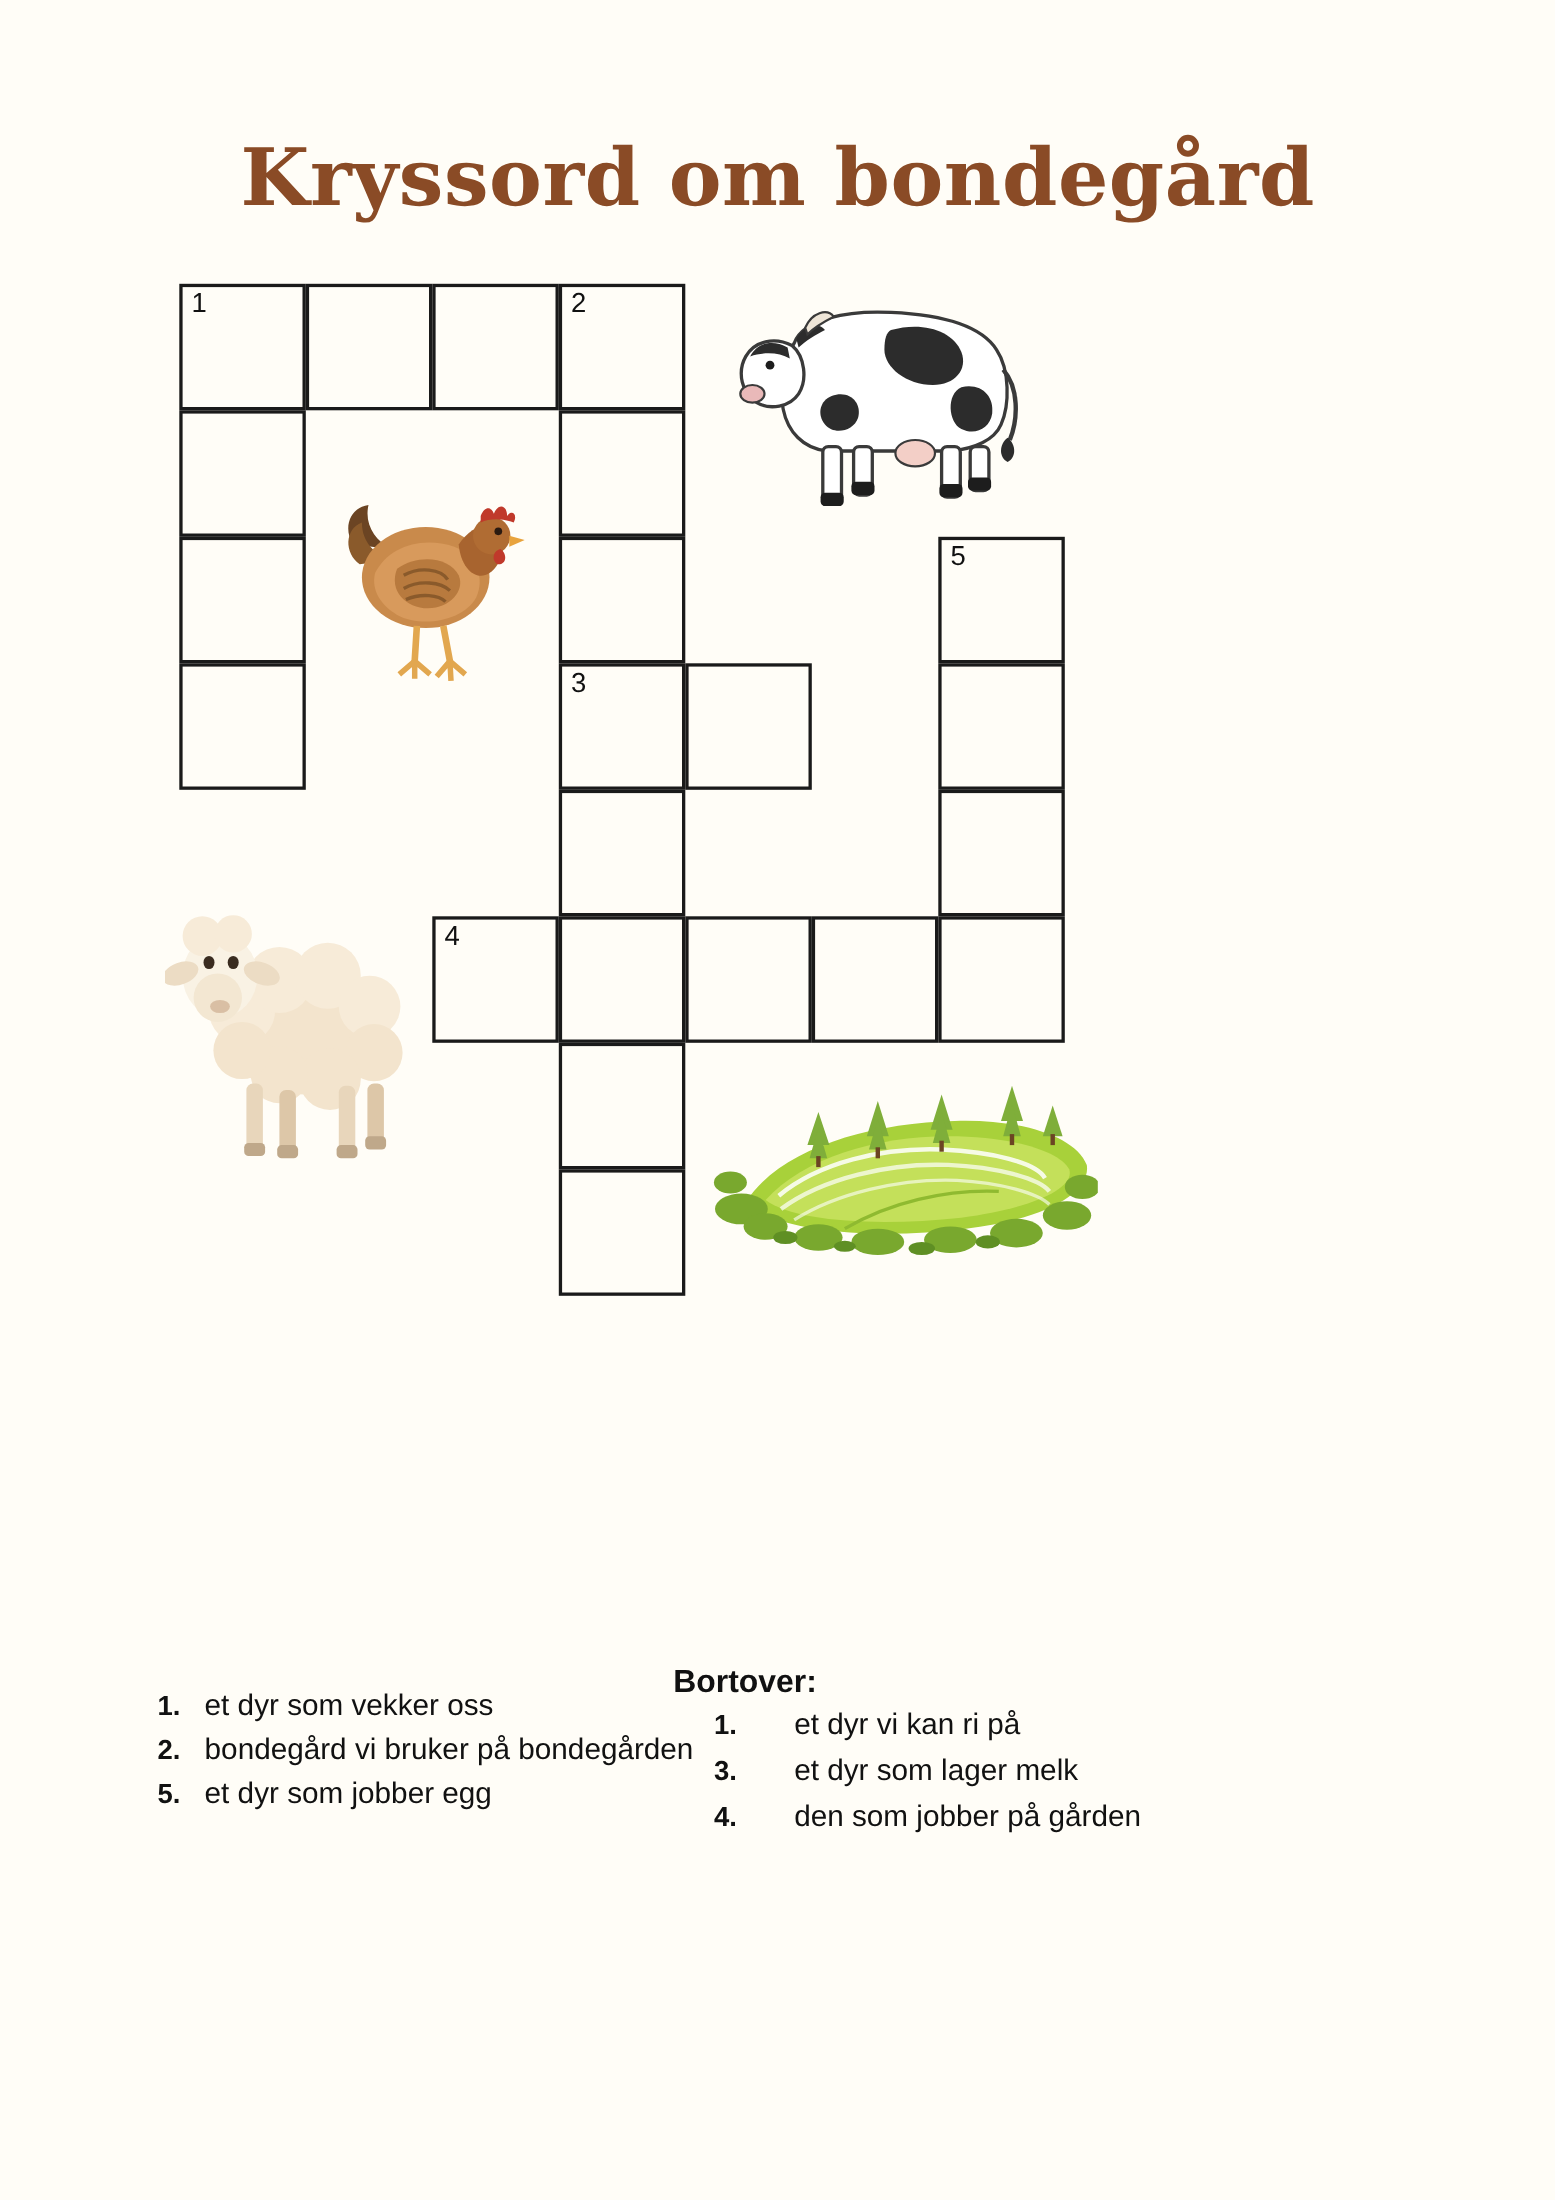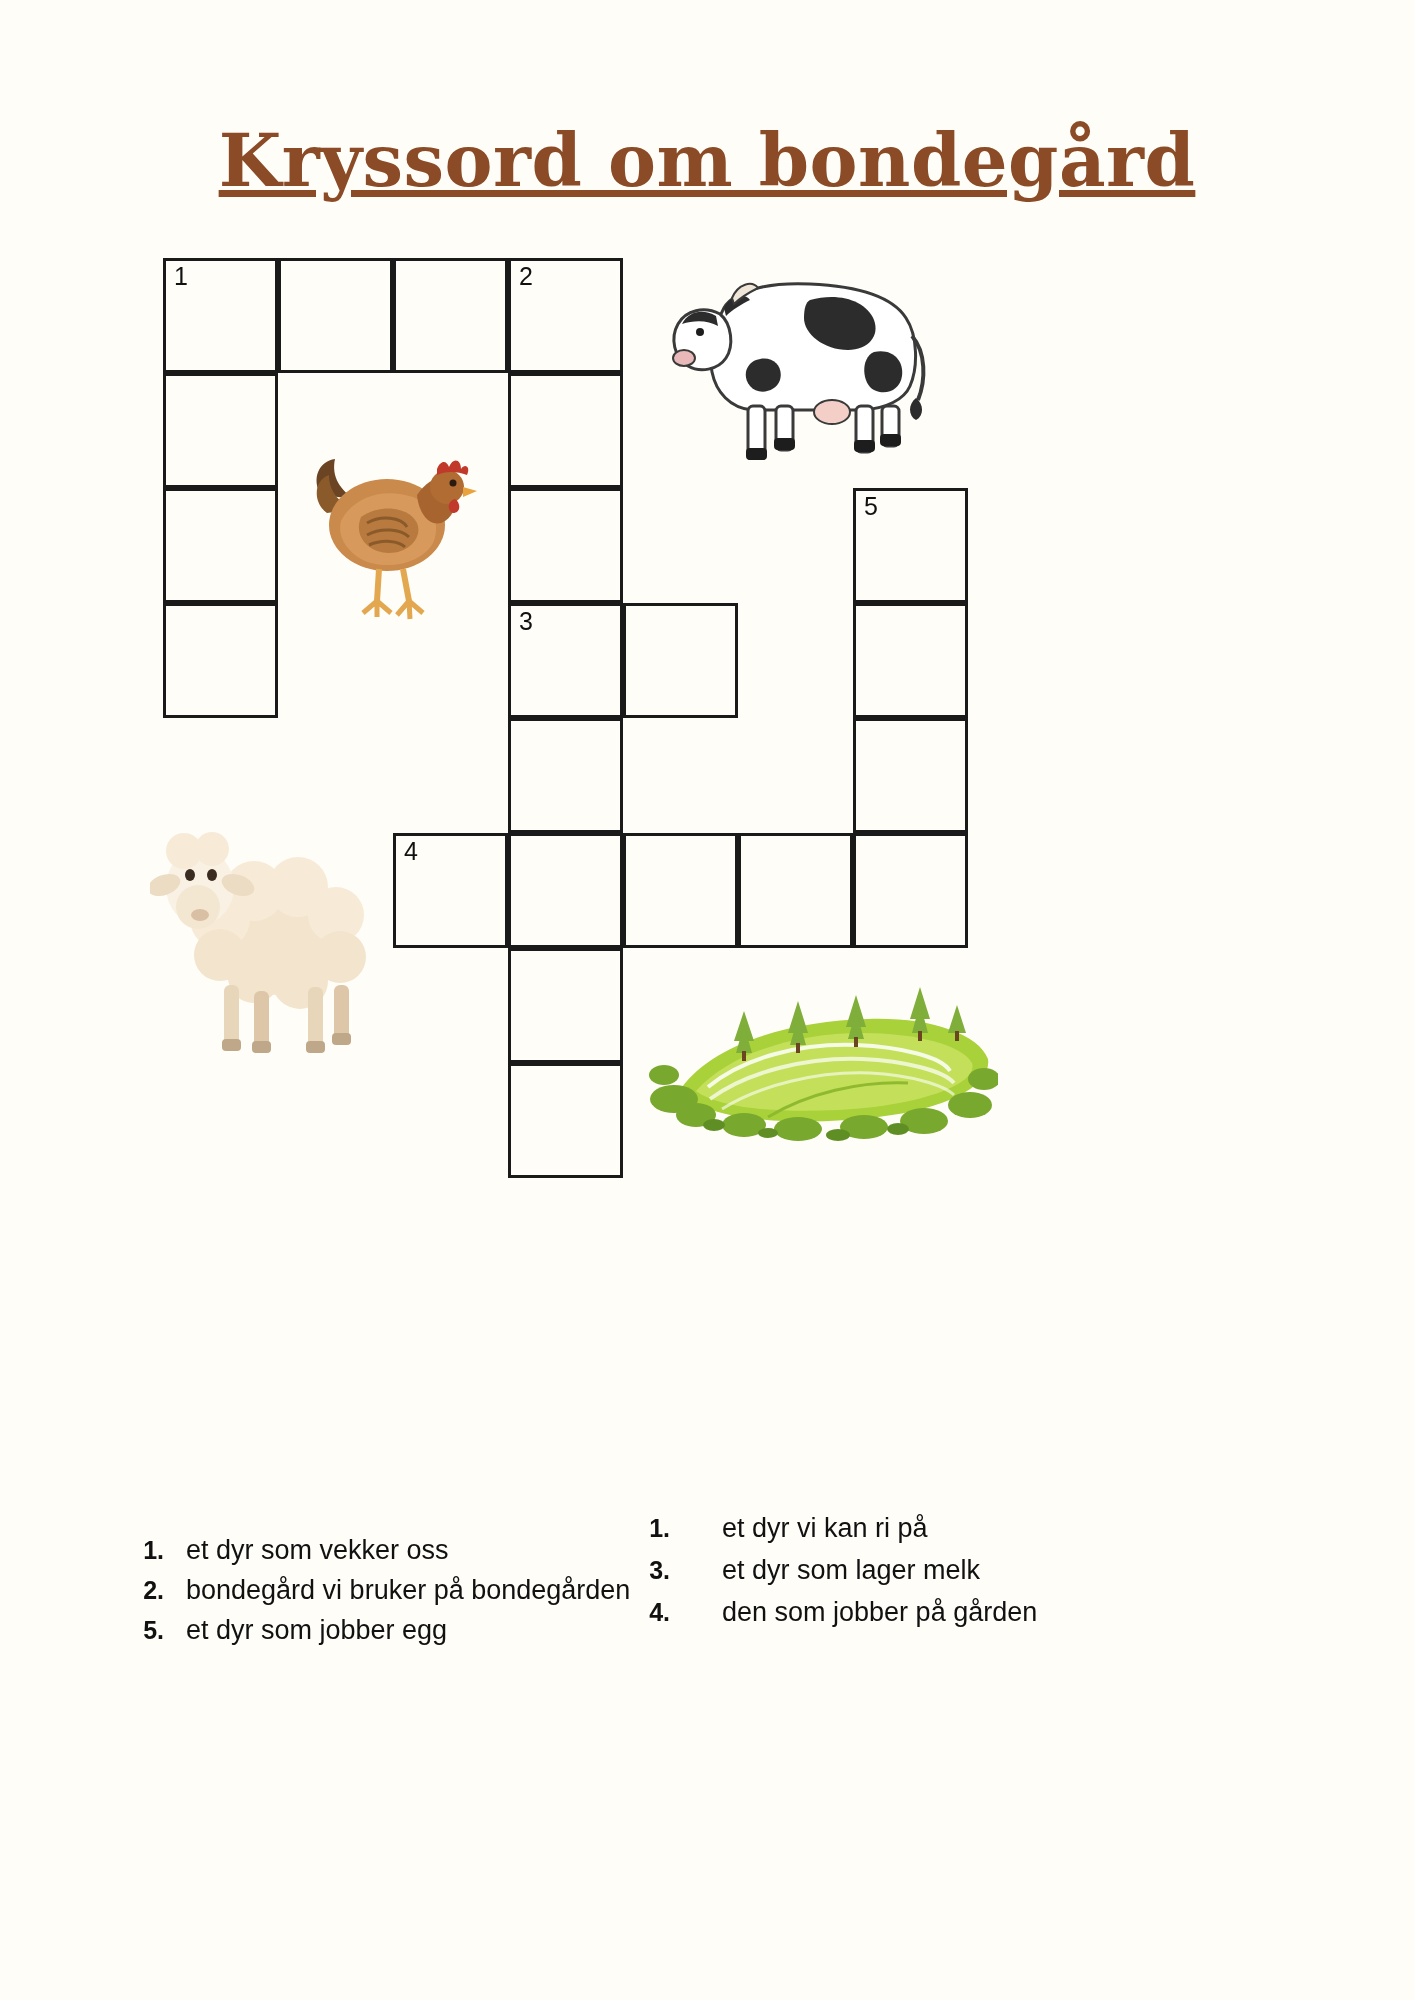--- a/index.html
+++ b/index.html
@@ -20,21 +20,20 @@
     position: absolute;
     top: 118px;
     left: 0;
     width: 1414px;
     text-align: center;
     font-family: "DejaVu Serif", serif;
     font-size: 72px;
     font-weight: 700;
     color: #8a4b26;
     letter-spacing: 0.5px;
-    text-decoration: underline;
   }
 
   
   #grid {
     position: absolute;
     left: 0;
     top: 0;
     width: 1414px;
     height: 1450px;
     pointer-events: none;
@@ -295,20 +294,21 @@
     <span class="clue-num">2.</span>
     <span class="clue-text">bondegård vi bruker på bondegården</span>
   </div>
   <div class="clue-row">
     <span class="clue-num">5.</span>
     <span class="clue-text">et dyr som jobber egg</span>
   </div>
 </div>
 
 <div class="clue-col col-across">
+  <div class="clue-head">Bortover:</div>
   <div class="clue-row">
     <span class="clue-num">1.</span>
     <span class="clue-text">et dyr vi kan ri på</span>
   </div>
   <div class="clue-row">
     <span class="clue-num">3.</span>
     <span class="clue-text">et dyr som lager melk</span>
   </div>
   <div class="clue-row">
     <span class="clue-num">4.</span>

